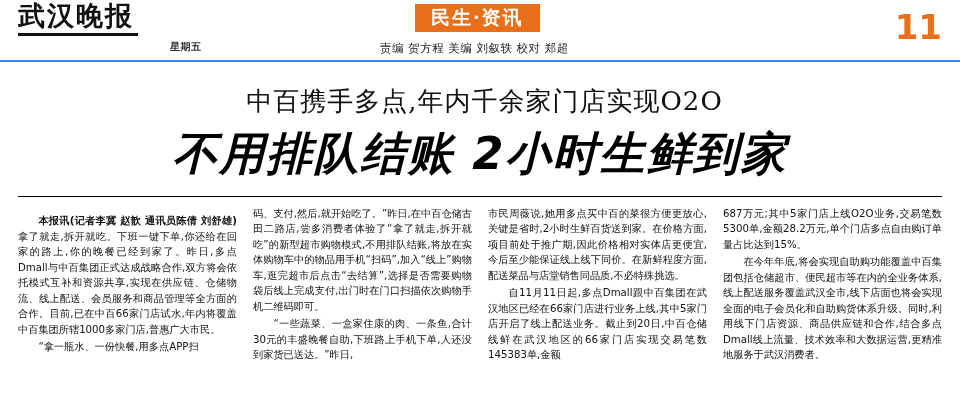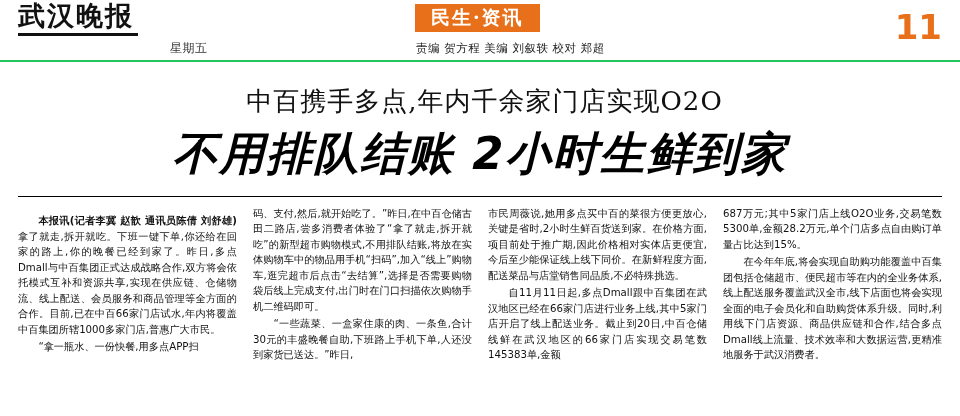--- a/index.html
+++ b/index.html
@@ -13,21 +13,21 @@
     font-family: "DejaVu Sans", "Liberation Sans", sans-serif;
     color: #111;
     overflow: hidden;
     position: relative;
   }
 
   
   .masthead {
     position: relative;
     height: 62px;
-    border-bottom: 2px solid #22c55e;
+    border-bottom: 2px solid #3b82f6;
     box-sizing: border-box;
   }
   .paper-logo {
     position: absolute;
     left: 18px;
     top: 2px;
     font-family: "DejaVu Serif", "Liberation Serif", serif;
     font-weight: bold;
     font-size: 27px;
     letter-spacing: 2px;
@@ -47,23 +47,24 @@
     left: 18px;
     top: 40px;
     font-size: 11.5px;
     color: #333;
     letter-spacing: 0.5px;
   }
   .pub-weekday {
     position: absolute;
     left: 170px;
     top: 40px;
-    font-size: 12px;
+    font-size: 10px;
     color: #333;
     letter-spacing: 0.5px;
+    font-weight: bold;
   }
 
   .section-tag {
     position: absolute;
     left: 415px;
     top: 4px;
     background: #e8701a;
     color: #fff;
     font-family: "DejaVu Serif", "Liberation Serif", serif;
     font-weight: bold;
@@ -72,21 +73,20 @@
     padding: 4px 16px 5px 16px;
     line-height: 1;
   }
   .credits {
     position: absolute;
     left: 380px;
     top: 41px;
     font-size: 11.5px;
     color: #222;
     letter-spacing: 0.5px;
-    margin-left: 36px;
   }
   .page-number {
     position: absolute;
     right: 18px;
     top: 10px;
     color: #e8701a;
     font-family: "DejaVu Sans", "Liberation Sans", sans-serif;
     font-weight: bold;
     font-size: 34px;
     line-height: 1;

